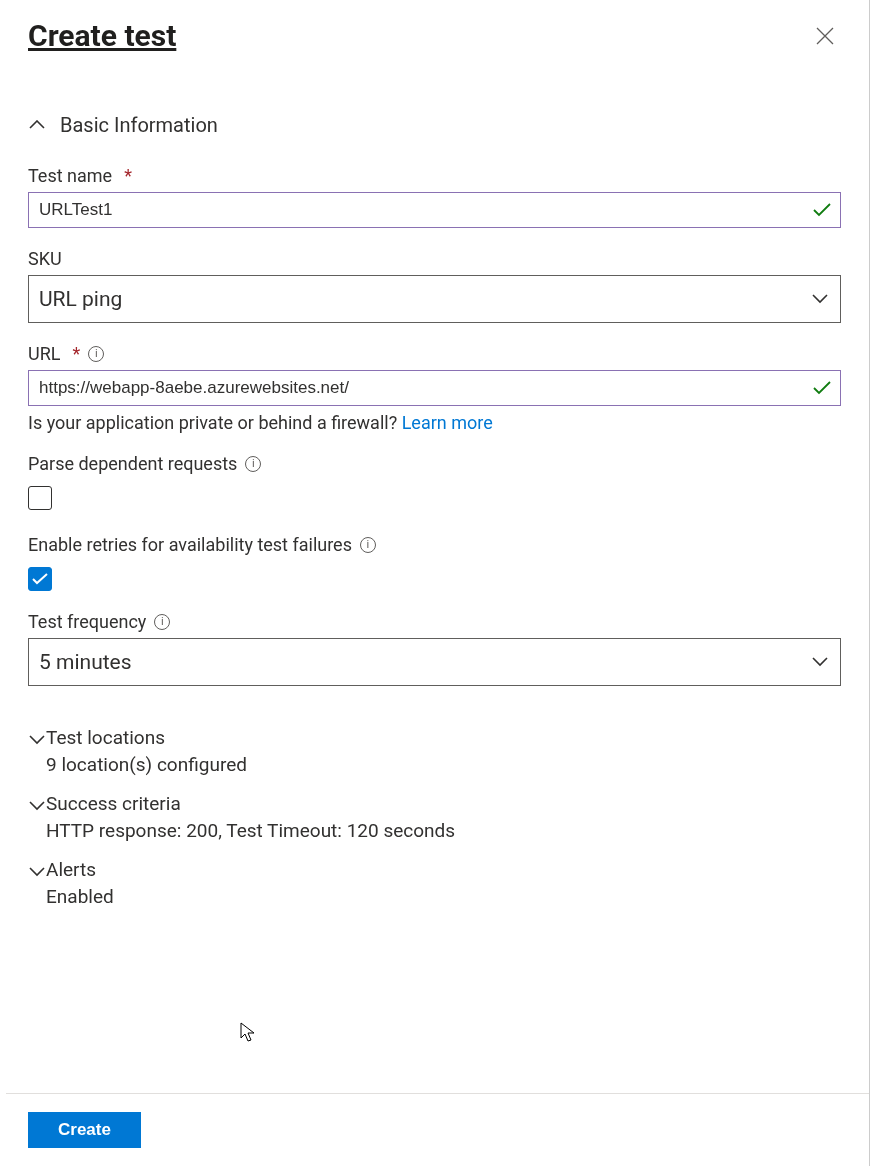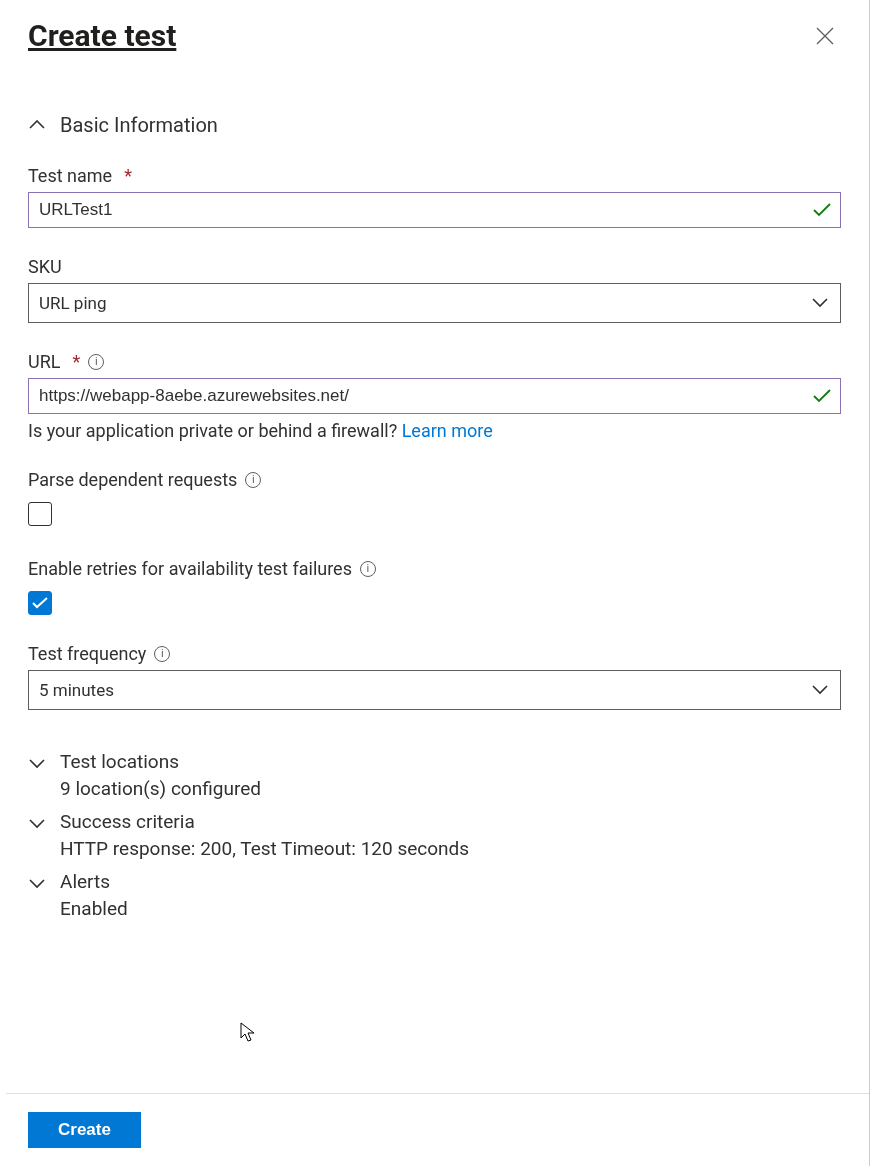--- a/index.html
+++ b/index.html
@@ -54,21 +54,21 @@
     display: inline-flex;
     align-items: center;
     justify-content: center;
     color: #323130;
   }
   .section-header .title {
     font-size: 20px;
     color: #323130;
   }
   .field {
-    margin-bottom: 28px;
+    margin-bottom: 20px;
   }
   .field-label {
     font-size: 18px;
     color: #323130;
     margin-bottom: 6px;
     display: flex;
     align-items: center;
     gap: 8px;
   }
   .required {
@@ -107,24 +107,24 @@
   }
   .valid-tick {
     position: absolute;
     right: 10px;
     top: 50%;
     transform: translateY(-50%);
     color: #107c10;
   }
   .select {
     width: 100%;
-    height: 40px;
+    height: 48px;
     border: 1px solid #605e5c;
     padding: 6px 36px 6px 10px;
-    font-size: 17px;
+    font-size: 21px;
     color: #323130;
     background: #fff;
     position: relative;
     display: flex;
     align-items: center;
     cursor: pointer;
   }
   .select .chev-down {
     position: absolute;
     right: 12px;
@@ -154,22 +154,21 @@
     margin-top: 6px;
   }
   .checkbox.checked {
     background: #0078d4;
     border-color: #0078d4;
     color: #fff;
   }
   .collapsed-section {
     display: flex;
     align-items: flex-start;
-    gap: 14px;
-    margin-top: 10px;
+    margin-top: 16px;
     cursor: pointer;
   }
   .collapsed-section .chev {
     margin-top: 5px;
     width: 18px;
     height: 18px;
     display: inline-flex;
     align-items: center;
     justify-content: center;
   }

